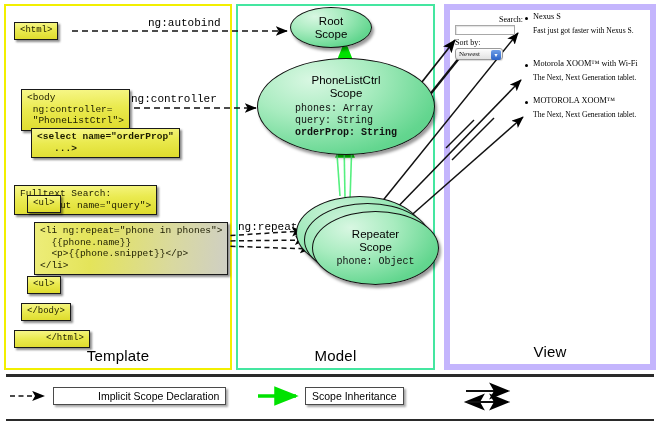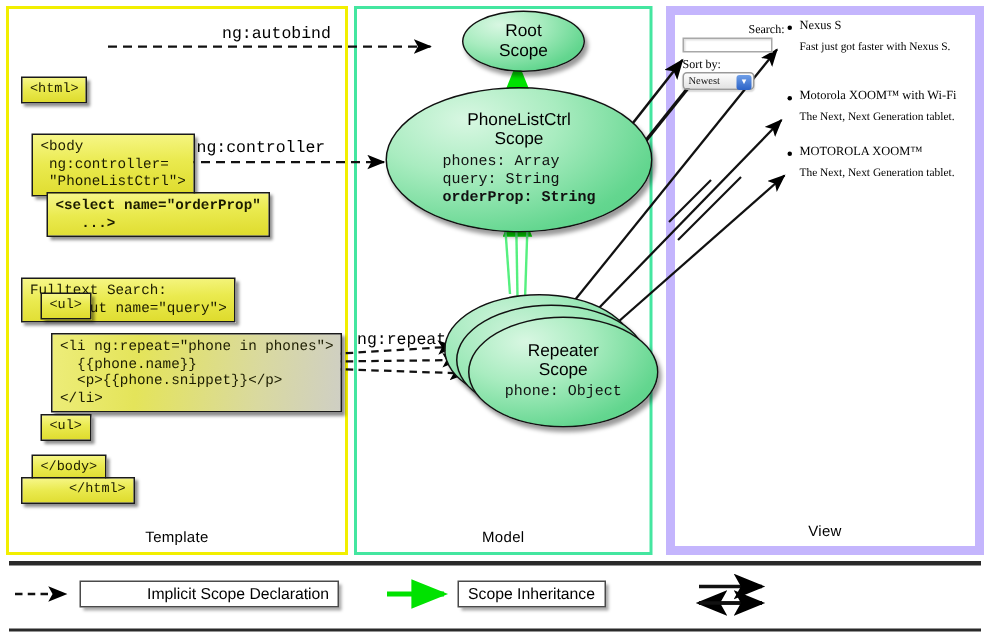--- a/index.html
+++ b/index.html
@@ -8,21 +8,21 @@
 
   #stage{position:absolute;left:0;top:0;width:660px;height:421px;}
 
   
   .col{position:absolute;background:#fff;box-sizing:border-box;}
   #col-template{left:4px;  top:4px;  width:228px; height:366px; border:2px solid #f2ef00;}
   #col-model   {left:236px;top:4px;  width:199px; height:366px; border:2px solid #44e6a0;}
   #col-view    {left:444px;top:4px;  width:212px; height:366px; border:6px solid #c4b5fd;}
 
   .col-label{position:absolute;bottom:4px;left:0;width:100%;text-align:center;
-             font-size:10px;color:#000;letter-spacing:.2px;}
+             font-size:15px;color:#000;letter-spacing:.2px;}
 
   
   #vec{position:absolute;left:0;top:0;width:660px;height:421px;overflow:visible;}
 
   
   .ybox{position:absolute;box-sizing:border-box;border:1.4px solid #1a1a1a;
         font-family:"Liberation Mono",monospace;color:#1c1c00;
         background:linear-gradient(178deg,#f7f78a 0%,#eaea4f 46%,#dedb2c 100%);
         box-shadow:2px 2px 2px rgba(0,0,0,.45);
         padding:2px 5px 3px 5px;white-space:pre;line-height:1.22;}
@@ -126,21 +126,21 @@
 
       <line x1="372" y1="214" x2="518" y2="33" stroke="#111" stroke-width="1.5" marker-end="url(#ah)"></line>
       <line x1="386" y1="219" x2="521" y2="80" stroke="#111" stroke-width="1.5" marker-end="url(#ah)"></line>
       <line x1="398" y1="227" x2="523" y2="117" stroke="#111" stroke-width="1.5" marker-end="url(#ah)"></line>
 
       <line x1="452" y1="160" x2="494" y2="118" stroke="#111" stroke-width="1.4"></line>
       <line x1="446" y1="148" x2="474" y2="120" stroke="#111" stroke-width="1.4"></line>
     </g>
   </svg>
 
-  <div class="ybox" style="left:14px;top:22px;font-size:9px;margin-top:29px;">&lt;html&gt;</div>
+  <div class="ybox" style="left:14px;top:22px;font-size:9px;">&lt;html&gt;</div>
 
   <div class="ybox" style="left:21px;top:89px;font-size:9.5px;">&lt;body
  ng:controller=
  "PhoneListCtrl"&gt;</div>
 
   <div class="ybox" style="left:31px;top:128px;font-size:9.5px;font-weight:bold;">&lt;select name="orderProp"
    ...&gt;</div>
 
   <div class="ybox" style="left:14px;top:157px;font-size:9.5px;margin-top:28px;">Fulltext Search:
    &lt;input name="query"&gt;</div>
@@ -149,27 +149,27 @@
 
   <div class="ybox fade" style="left:34px;top:222px;font-size:9.5px;">&lt;li ng:repeat="phone in phones"&gt;
   {{phone.name}}
   &lt;p&gt;{{phone.snippet}}&lt;/p&gt;
 &lt;/li&gt;</div>
 
   <div class="ybox" style="left:27px;top:276px;font-size:9px;">&lt;ul&gt;</div>
 
   <div class="ybox" style="left:21px;top:303px;font-size:9px;">&lt;/body&gt;</div>
 
-  <div class="ybox" style="left:14px;top:318px;font-size:9px;padding-left:31px;">&lt;/html&gt;</div>
+  <div class="ybox" style="left:14px;top:330px;font-size:9px;padding-left:31px;">&lt;/html&gt;</div>
 
   <div class="elabel" style="left:148px;top:17px;">ng:autobind</div>
   <div class="elabel" style="left:131px;top:93px;">ng:controller</div>
   <div class="elabel" style="left:238px;top:221px;">ng:repeat</div>
 
-  <div class="ell" style="left:308px;top:7px;width:80px;height:39px;">
+  <div class="ell" style="left:290px;top:7px;width:80px;height:39px;">
     <div class="ttl">
       <span>Root</span><br>
       <span>Scope</span>
     </div>
   </div>
 
   <div class="ell" style="left:257px;top:58px;width:176px;height:95px;">
     <div class="ttl">
       <span>PhoneListCtrl</span><br>
       <span>Scope</span>

